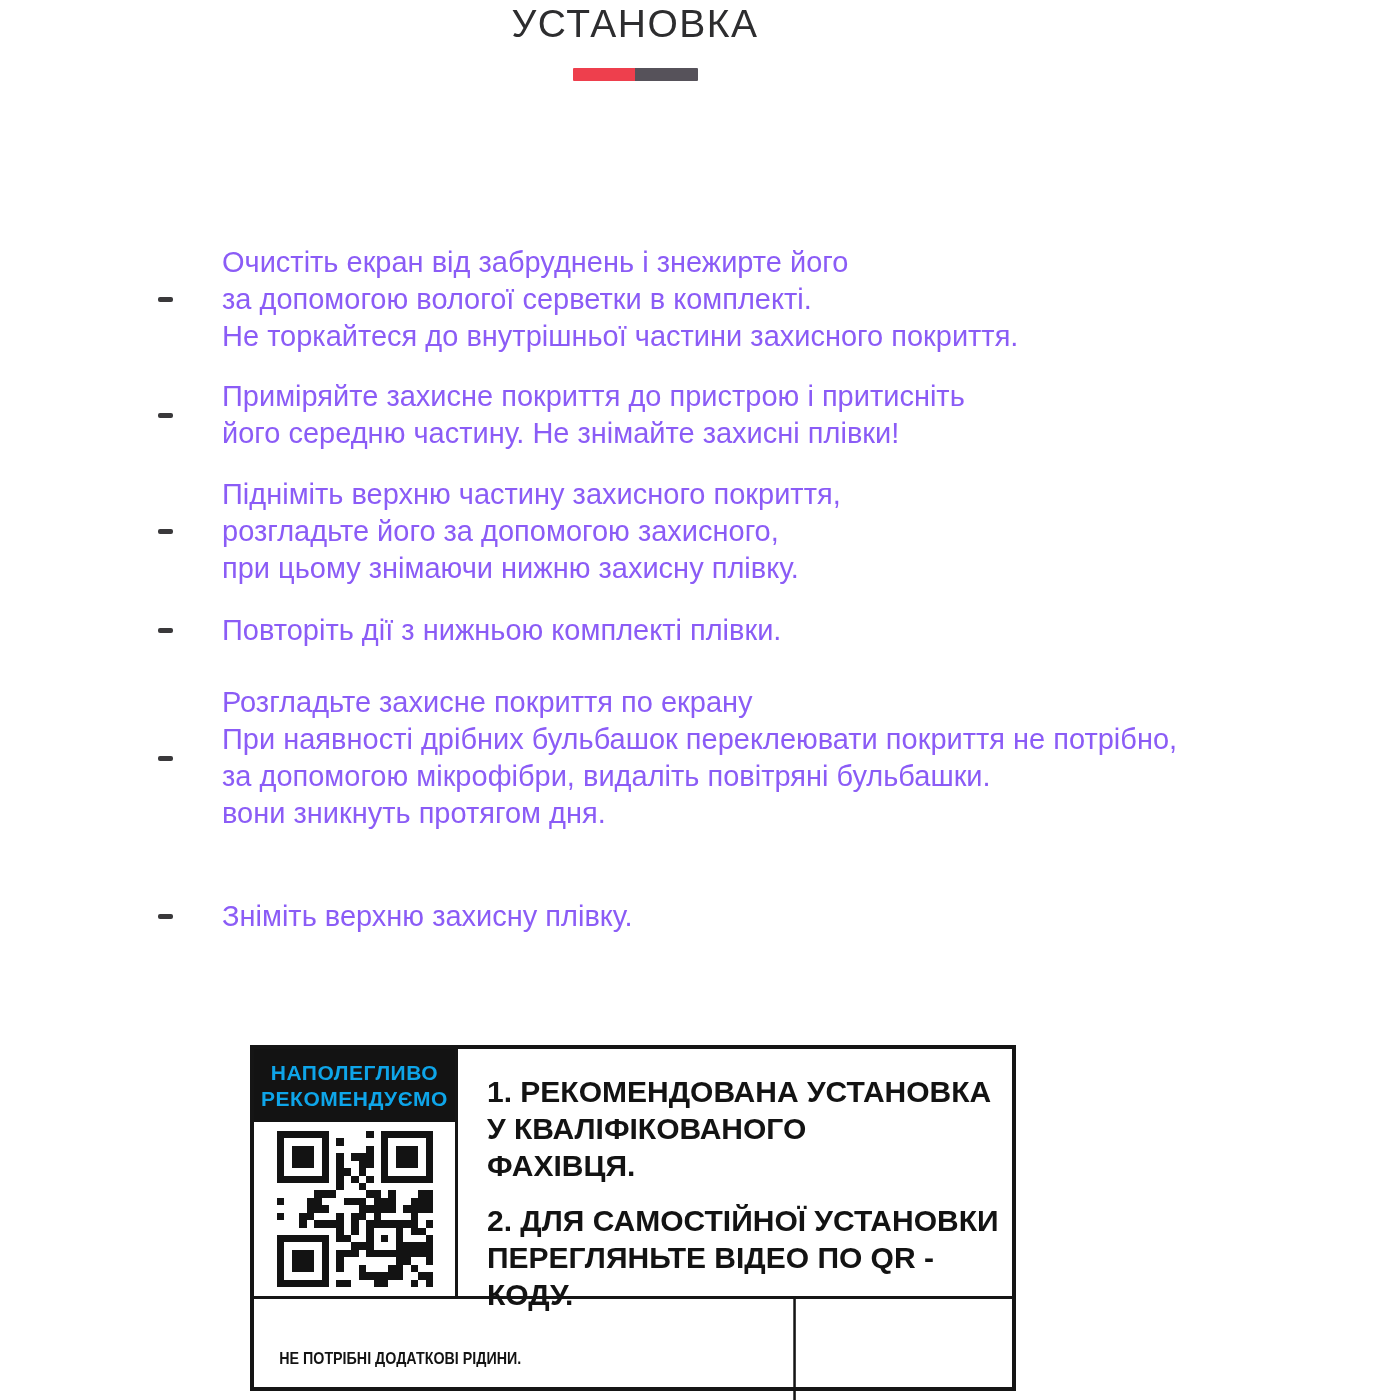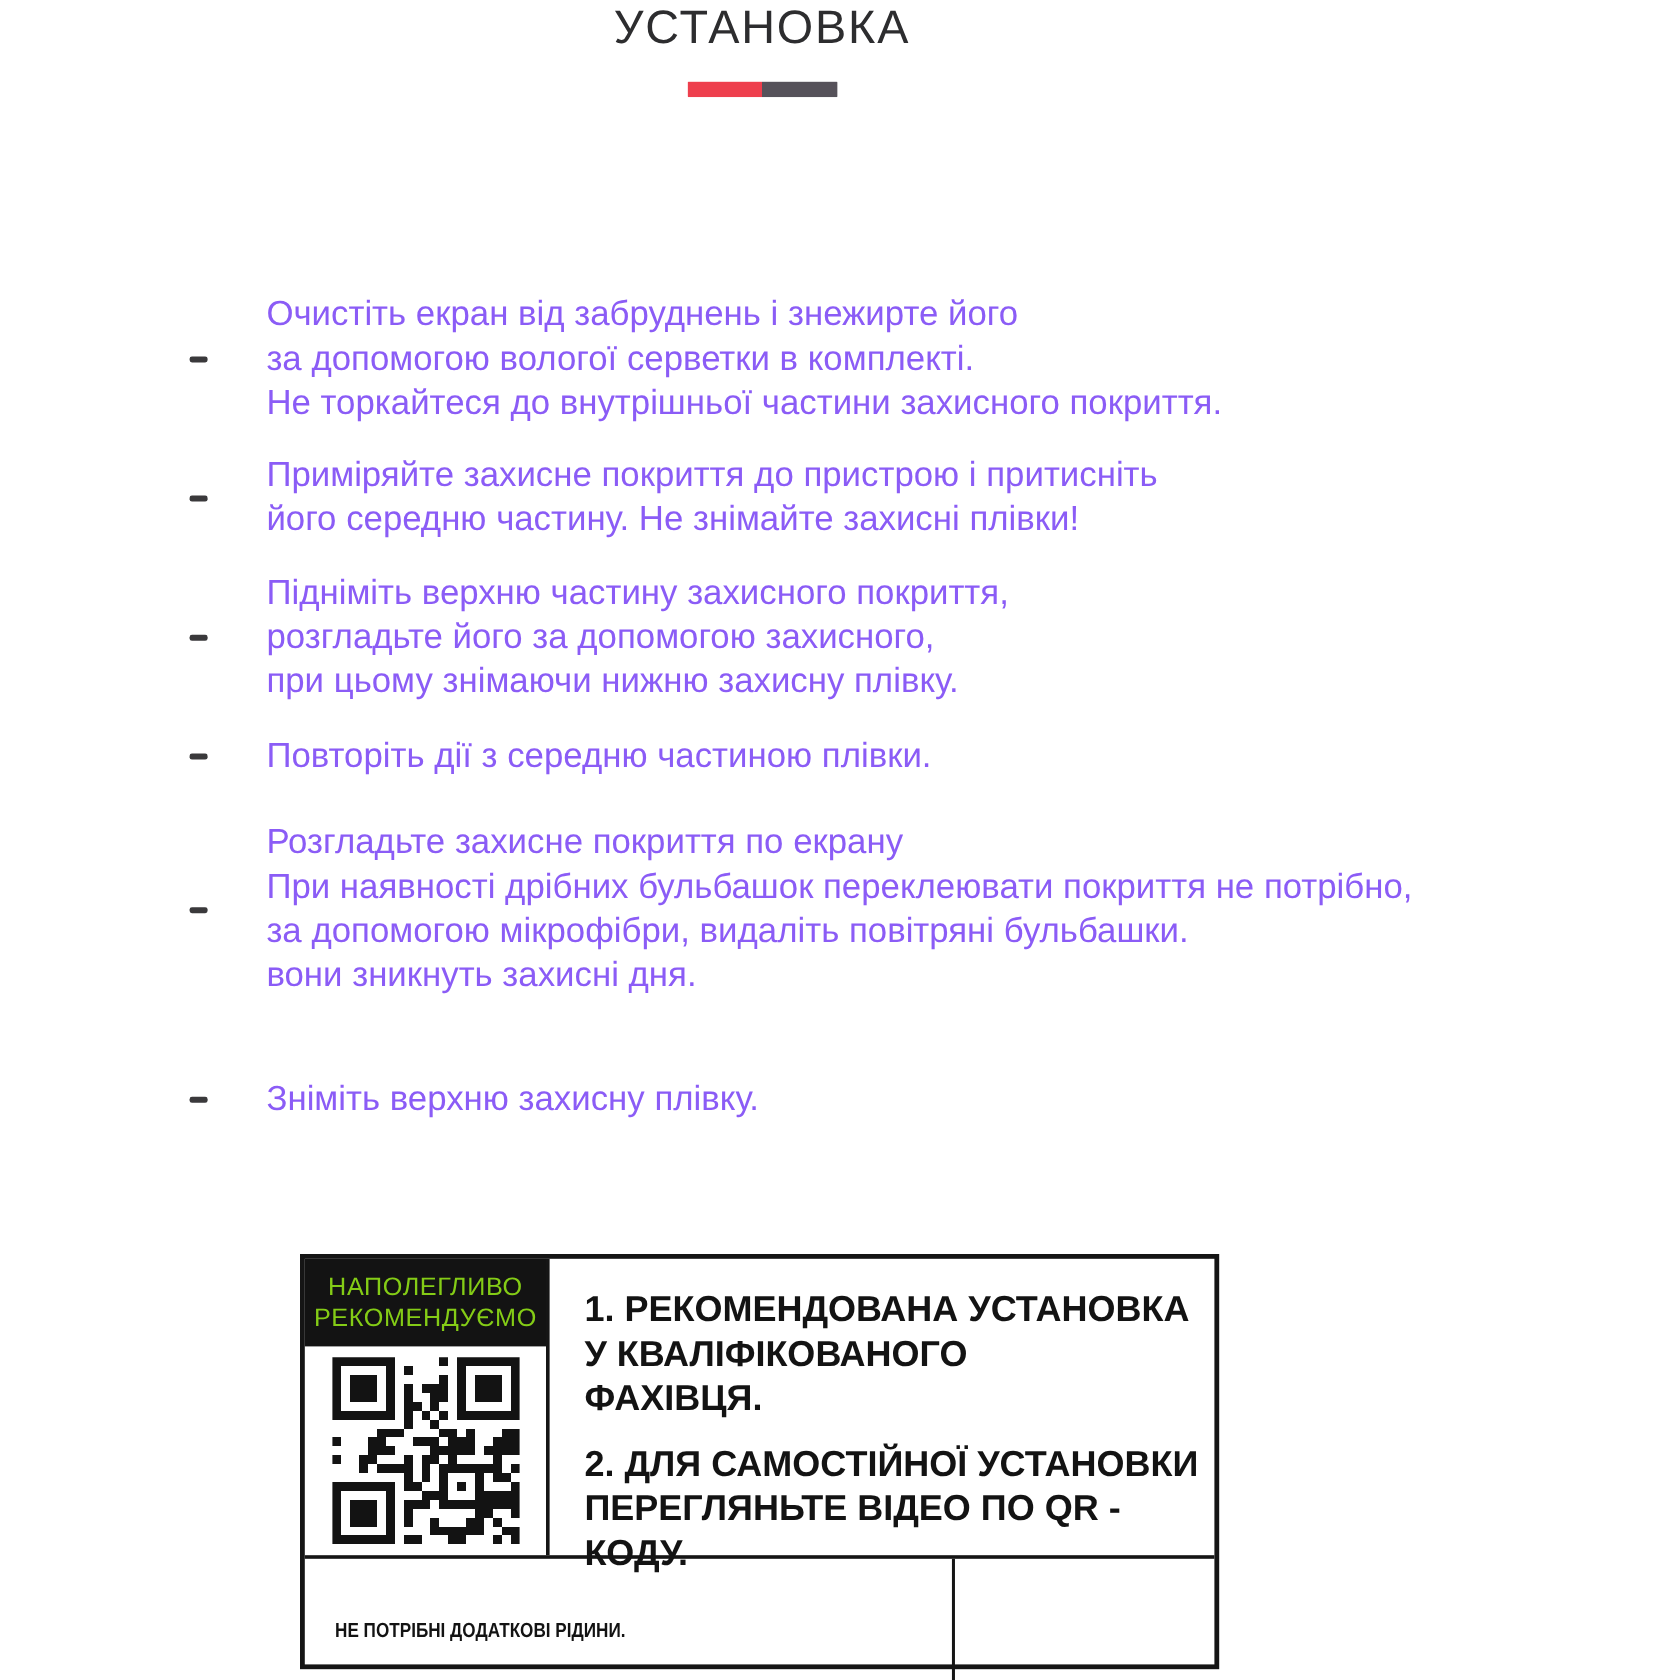--- a/index.html
+++ b/index.html
@@ -20,22 +20,22 @@
   
   .step{position:absolute;left:158px;display:flex;align-items:center;}
   .step .dash{flex:none;width:15px;height:5px;background:#3a393b;border-radius:2px;margin-right:49px;}
   .step .lines{font-size:29px;line-height:37px;color:#8b5cf6;}
 
   
   .rec-box{position:absolute;left:250px;top:1045px;width:766px;height:346px;
            border:4px solid #151515;box-sizing:border-box;display:flex;flex-direction:column;background:#fff;}
   .box-top{height:247px;display:flex;flex:none;}
   .cell-left{width:201px;flex:none;border-right:3px solid #151515;display:flex;flex-direction:column;}
-  .hdr{height:73px;flex:none;background:#131313;color:#84cc16;display:flex;flex-direction:column;
-       justify-content:center;text-align:center;font-size:21px;font-weight:400;line-height:26px;letter-spacing:.5px;}
+  .hdr{height:73px;flex:none;background:#131313;color:#0ea5e9;display:flex;flex-direction:column;
+       justify-content:center;text-align:center;font-size:21px;font-weight:700;line-height:26px;letter-spacing:.5px;}
   .qr-wrap{flex:1;display:flex;align-items:center;justify-content:center;}
   .cell-right{flex:1;padding:24px 8px 0 29px;font-size:30px;font-weight:700;color:#131313;line-height:37px;}
   .rec-item2{margin-top:18px;}
   .box-bottom{flex:1;border-top:3px solid #151515;display:flex;}
   .foot-cell{flex:1;border-right:3px solid #151515;padding:6px 0 0 30px;
              font-size:17px;font-weight:700;line-height:21.5px;color:#131313;
              white-space:pre-wrap;transform:scaleX(.84);transform-origin:left top;}
   .eye-cell{width:113px;flex:none;display:flex;align-items:center;justify-content:center;}
 </style>
 </head>
@@ -74,31 +74,31 @@
     <div class="lines">
       <div>Підніміть верхню частину захисного покриття,</div>
       <div>розгладьте його за допомогою захисного,</div>
       <div>при цьому знімаючи нижню захисну плівку.</div>
     </div>
   </div>
 
   <div class="step" style="top:612px">
     <span class="dash"></span>
     <div class="lines">
-      <div>Повторіть дії з середню частиною плівки.</div>
+      <div>Повторіть дії з нижньою комплекті плівки.</div>
     </div>
   </div>
 
   <div class="step" style="top:684px">
     <span class="dash"></span>
     <div class="lines">
       <div>Розгладьте захисне покриття по екрану</div>
       <div>При наявності дрібних бульбашок переклеювати покриття не потрібно,</div>
       <div>за допомогою мікрофібри, видаліть повітряні бульбашки.</div>
-      <div>вони зникнуть захисні дня.</div>
+      <div>вони зникнуть протягом дня.</div>
     </div>
   </div>
 
   <div class="step" style="top:898px">
     <span class="dash"></span>
     <div class="lines">
       <div>Зніміть верхню захисну плівку.</div>
     </div>
   </div>
 

